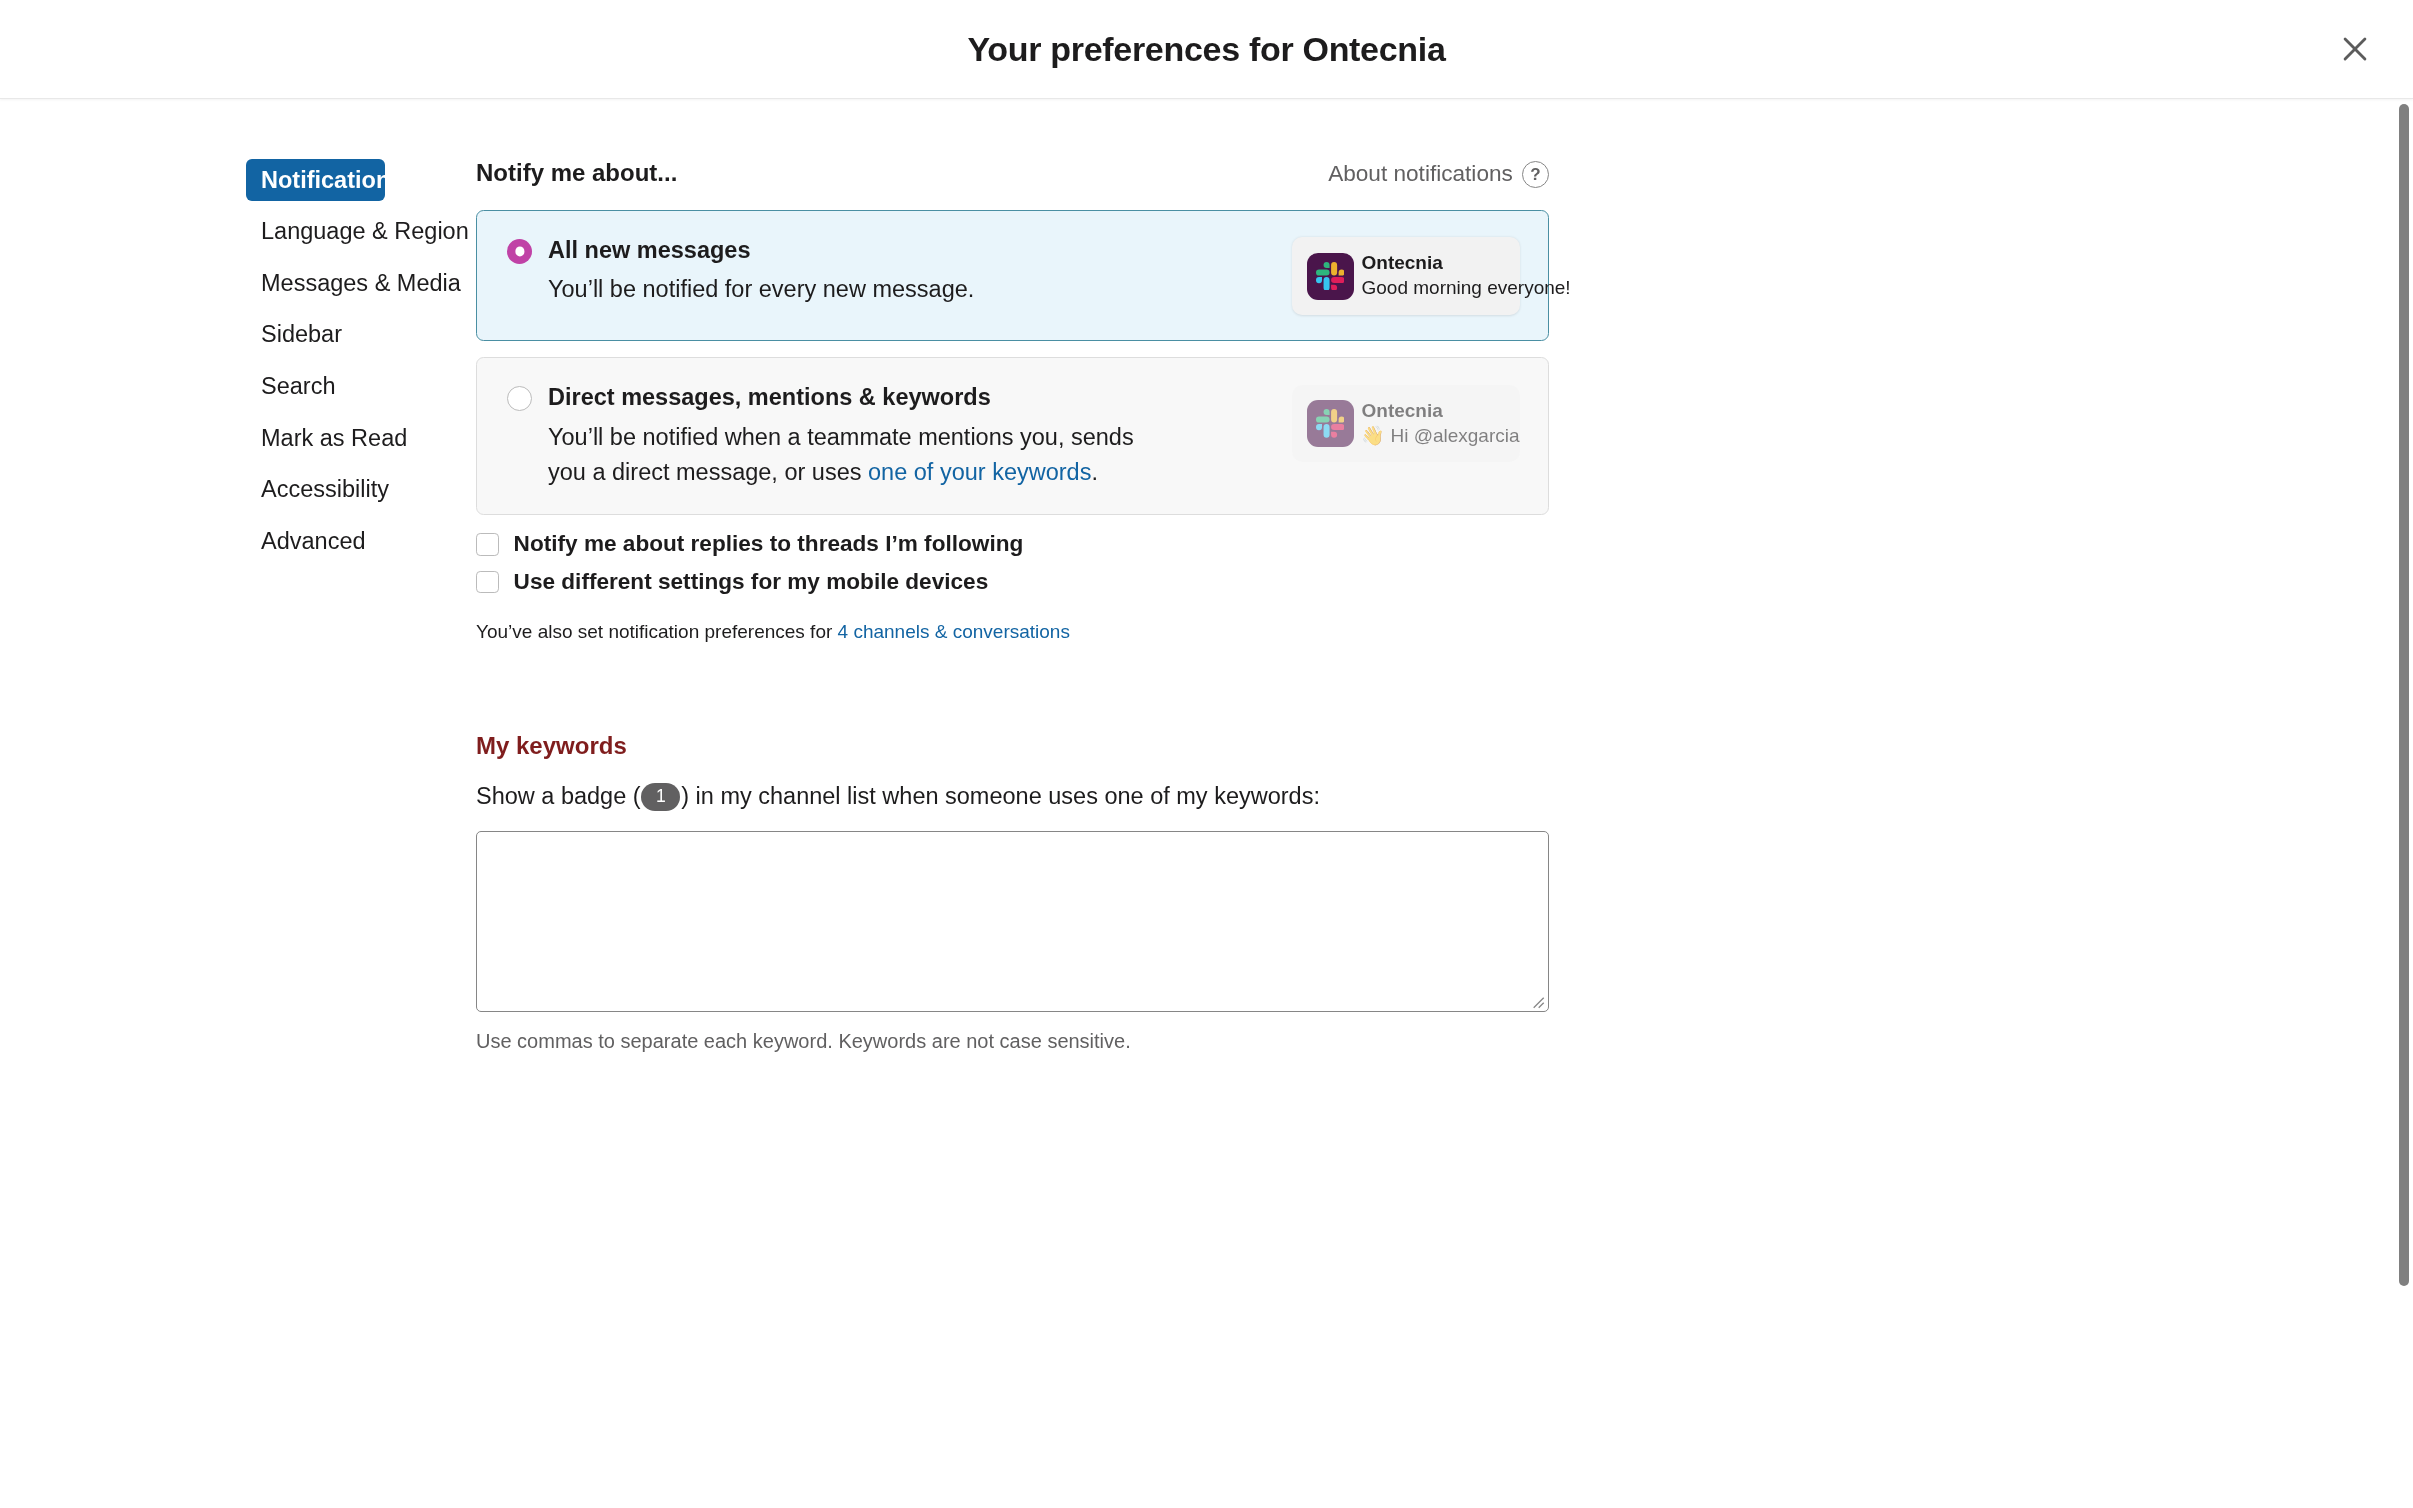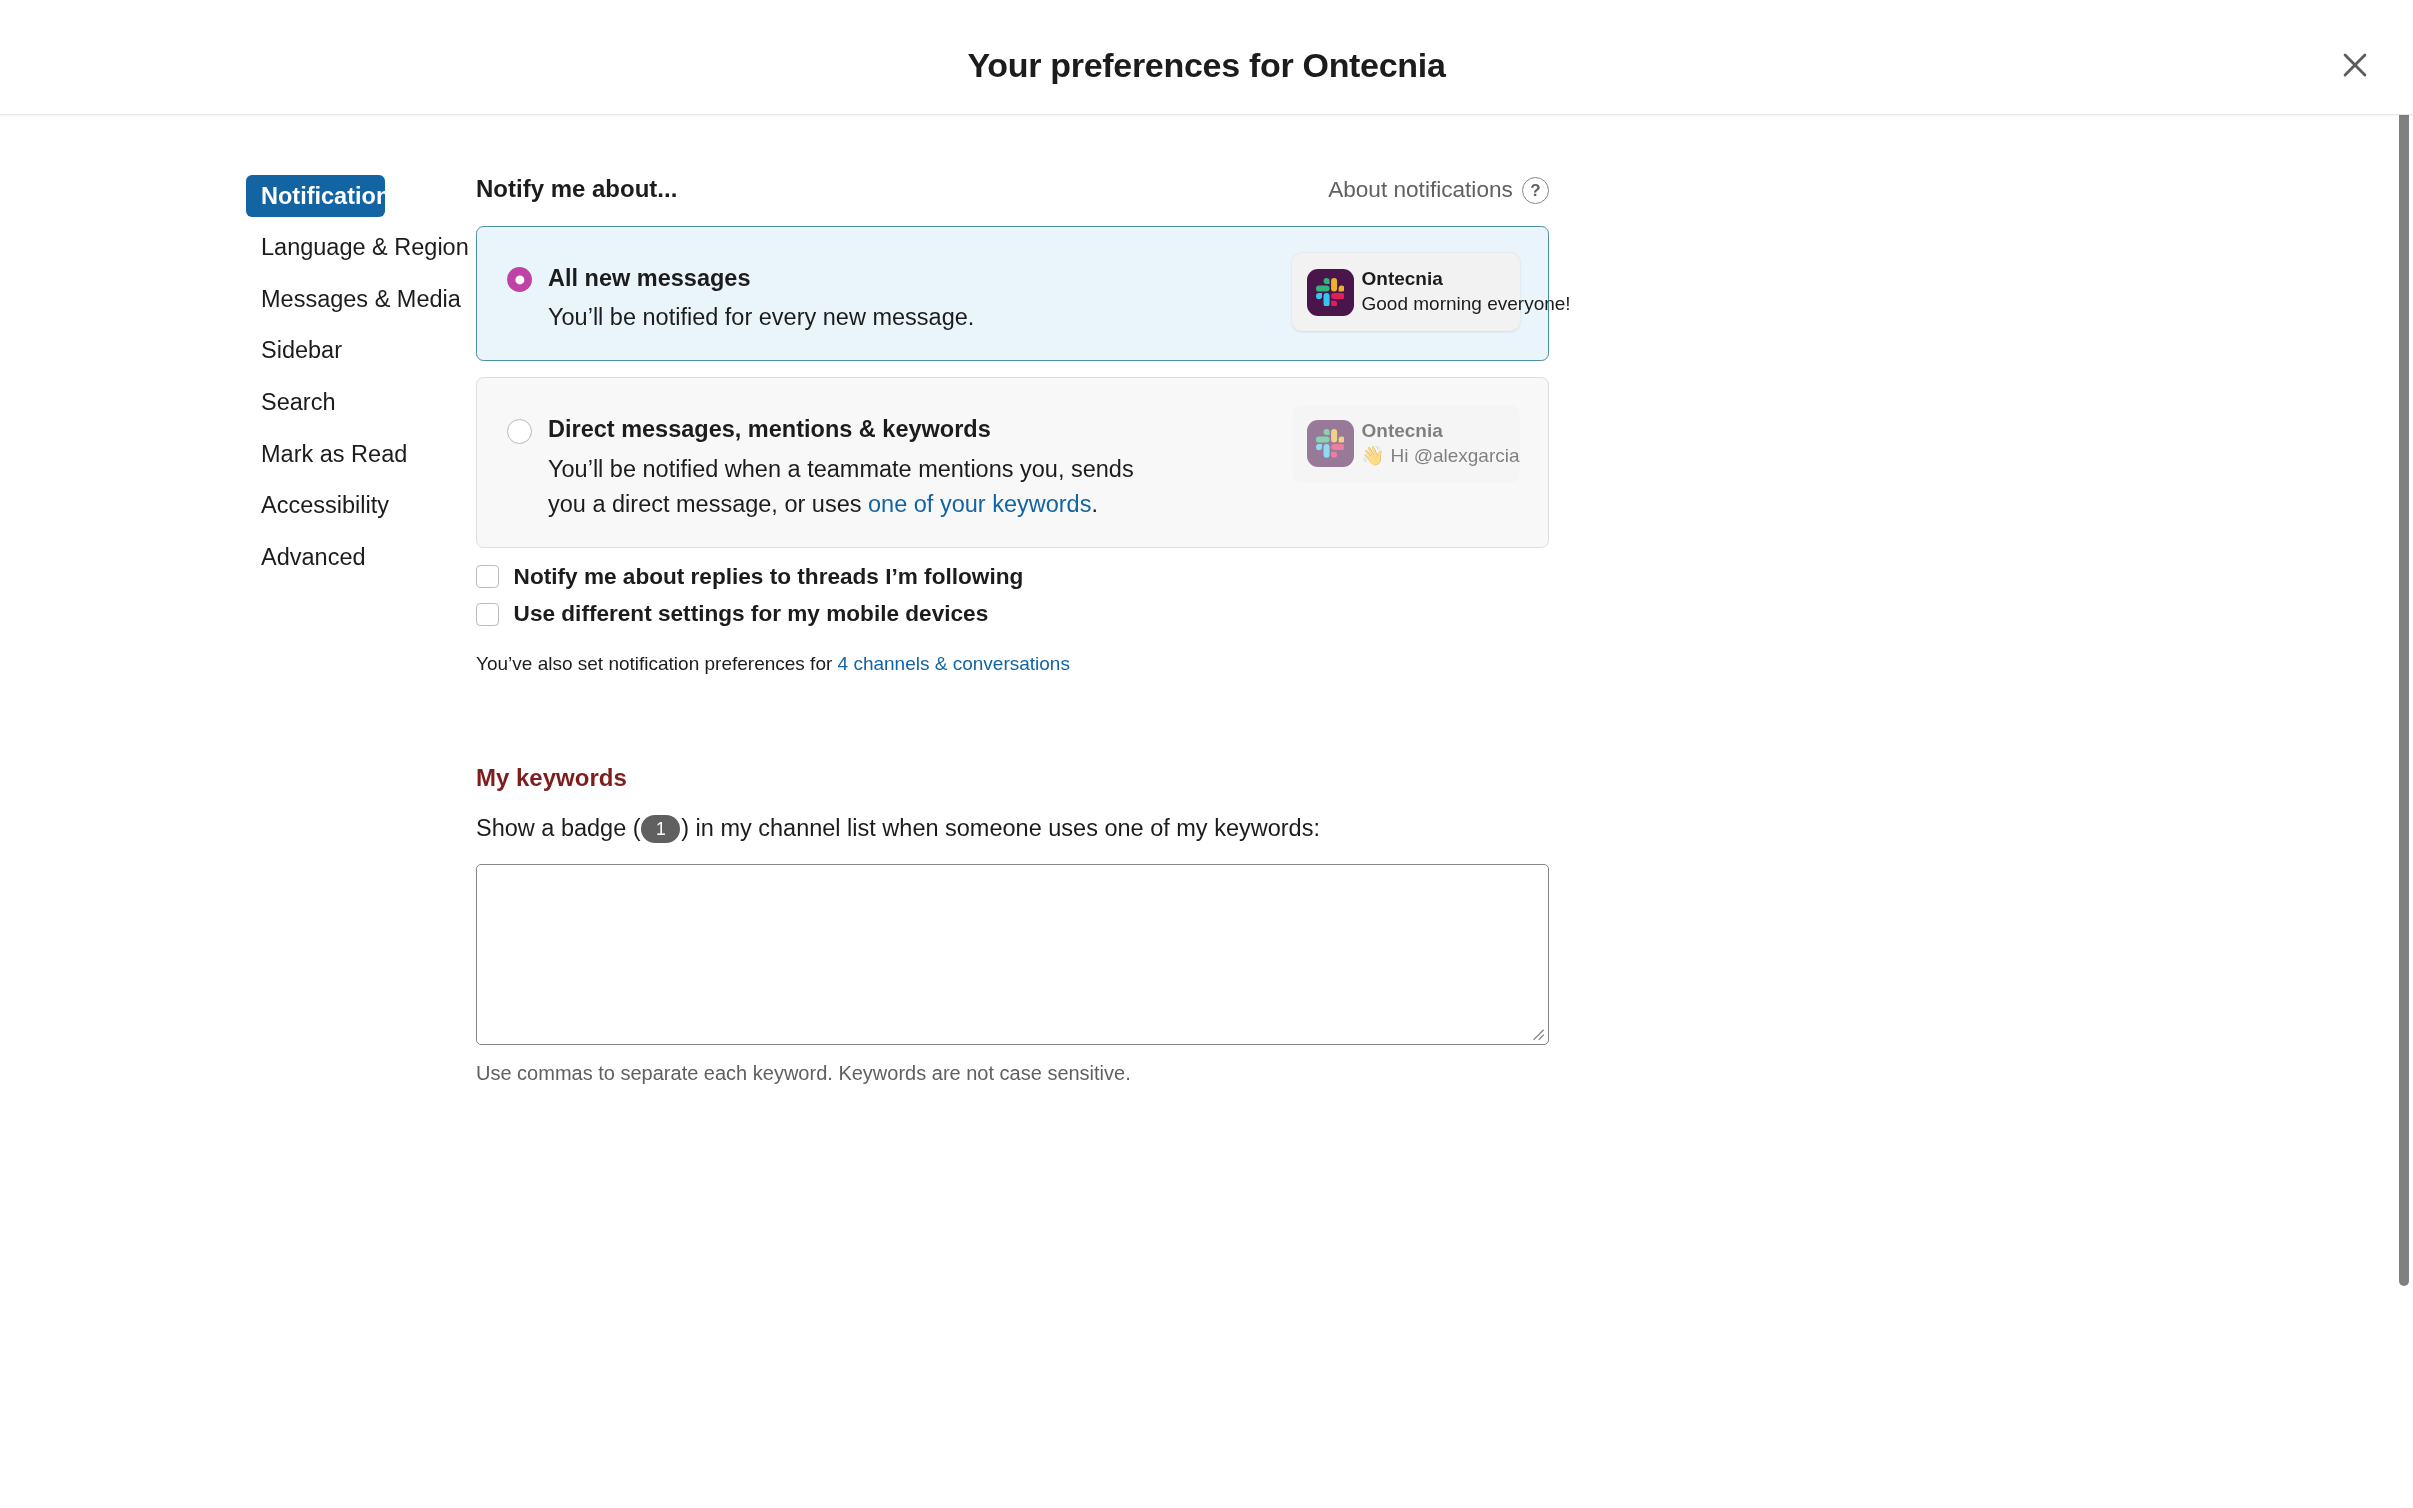--- a/index.html
+++ b/index.html
@@ -26,21 +26,20 @@
   .modal-header {
     position: relative;
     height: 99px;
     background: #ffffff;
     border-bottom: 0.8px solid #e8e8e8;
     box-shadow: 0 0.8px 2.5px rgba(0,0,0,0.05);
     display: flex;
     align-items: center;
     justify-content: center;
     z-index: 5;
-    margin-top: 16px;
   }
 
   .modal-title {
     font-size: 34px;
     font-weight: bold;
     color: #1d1c1d;
     letter-spacing: -0.3px;
   }
 
   .close-button {
@@ -154,23 +153,22 @@
   }
   .option-card.selected {
     background: #e9f5fb;
     border: 1.7px solid #4a8fa3;
   }
 
   .option-main { flex: 1; padding-right: 17px; }
 
   .option-row {
     display: flex;
-    align-items: center;
+    align-items: flex-start;
     gap: 0;
-    margin-top: 12px;
   }
 
   .radio {
     flex: 0 0 auto;
     width: 25px;
     height: 25px;
     border-radius: 50%;
     border: 1.7px solid #bbbbbb;
     background: #ffffff;
     margin-right: 16px;

